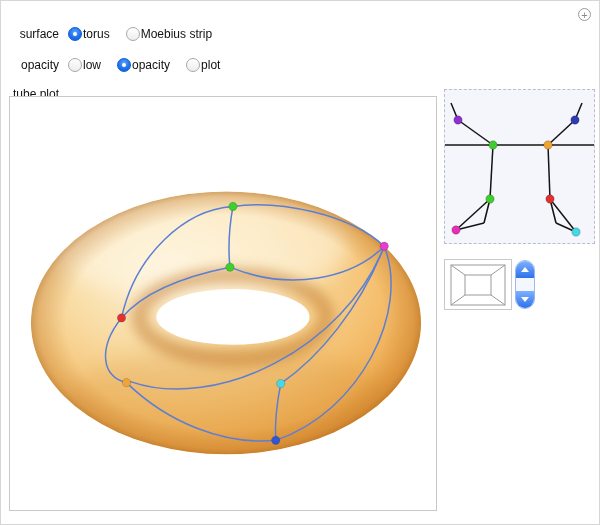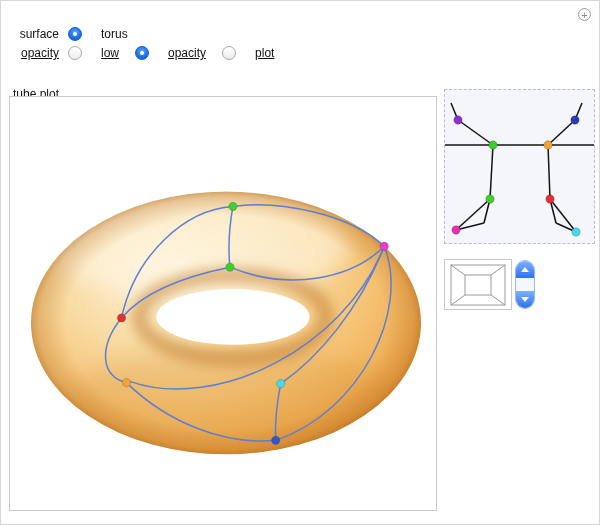--- a/index.html
+++ b/index.html
@@ -6,21 +6,21 @@
   .app{
     position:relative;width:600px;height:525px;box-sizing:border-box;
     background:#ffffff;border:1px solid #d6d6d6;
     font-family:"Liberation Sans",sans-serif;font-size:12px;color:#111;
     overflow:hidden;
   }
   
   .ctl-row{position:absolute;left:8px;display:flex;align-items:flex-end;height:16px;}
   .ctl-label{display:inline-block;width:50px;text-align:right;margin-right:9px;}
   .opt{display:flex;align-items:center;margin-right:16px;cursor:default;}
-  .opt .txt{margin-left:19px;}
+  .opt .txt{margin-left:1px;}
   .radio{
     width:14px;height:14px;border-radius:50%;box-sizing:border-box;
     border:1px solid #a8a8a8;background:linear-gradient(#ffffff,#ededed);
     position:relative;flex:0 0 auto;
   }
   .radio.selected{
     border:1px solid #0d5fd6;
     background:radial-gradient(circle at 50% 35%,#5fa3ff 0%,#1b6ee8 60%,#0d5fd6 100%);
   }
   .radio.selected::after{
@@ -74,23 +74,27 @@
 <div class="app">
 
   <div class="plus">+</div>
 
   <div class="ctl-row" style="top:24px;">
     <span class="ctl-label">surface</span>
     <span class="opt">
       <span class="radio selected"></span>
       <span class="txt">torus</span>
     </span>
-  </div>
-
-  <div class="ctl-row" style="top:43px;text-decoration:underline;">
+    <span class="opt">
+      <span class="radio"></span>
+      <span class="txt">Moebius strip</span>
+    </span>
+  </div>
+
+  <div class="ctl-row" style="top:55px;">
     <span class="ctl-label">opacity</span>
     <span class="opt">
       <span class="radio"></span>
       <span class="txt">low</span>
     </span>
     <span class="opt">
       <span class="radio selected"></span>
       <span class="txt">opacity</span>
     </span>
     <span class="opt">

